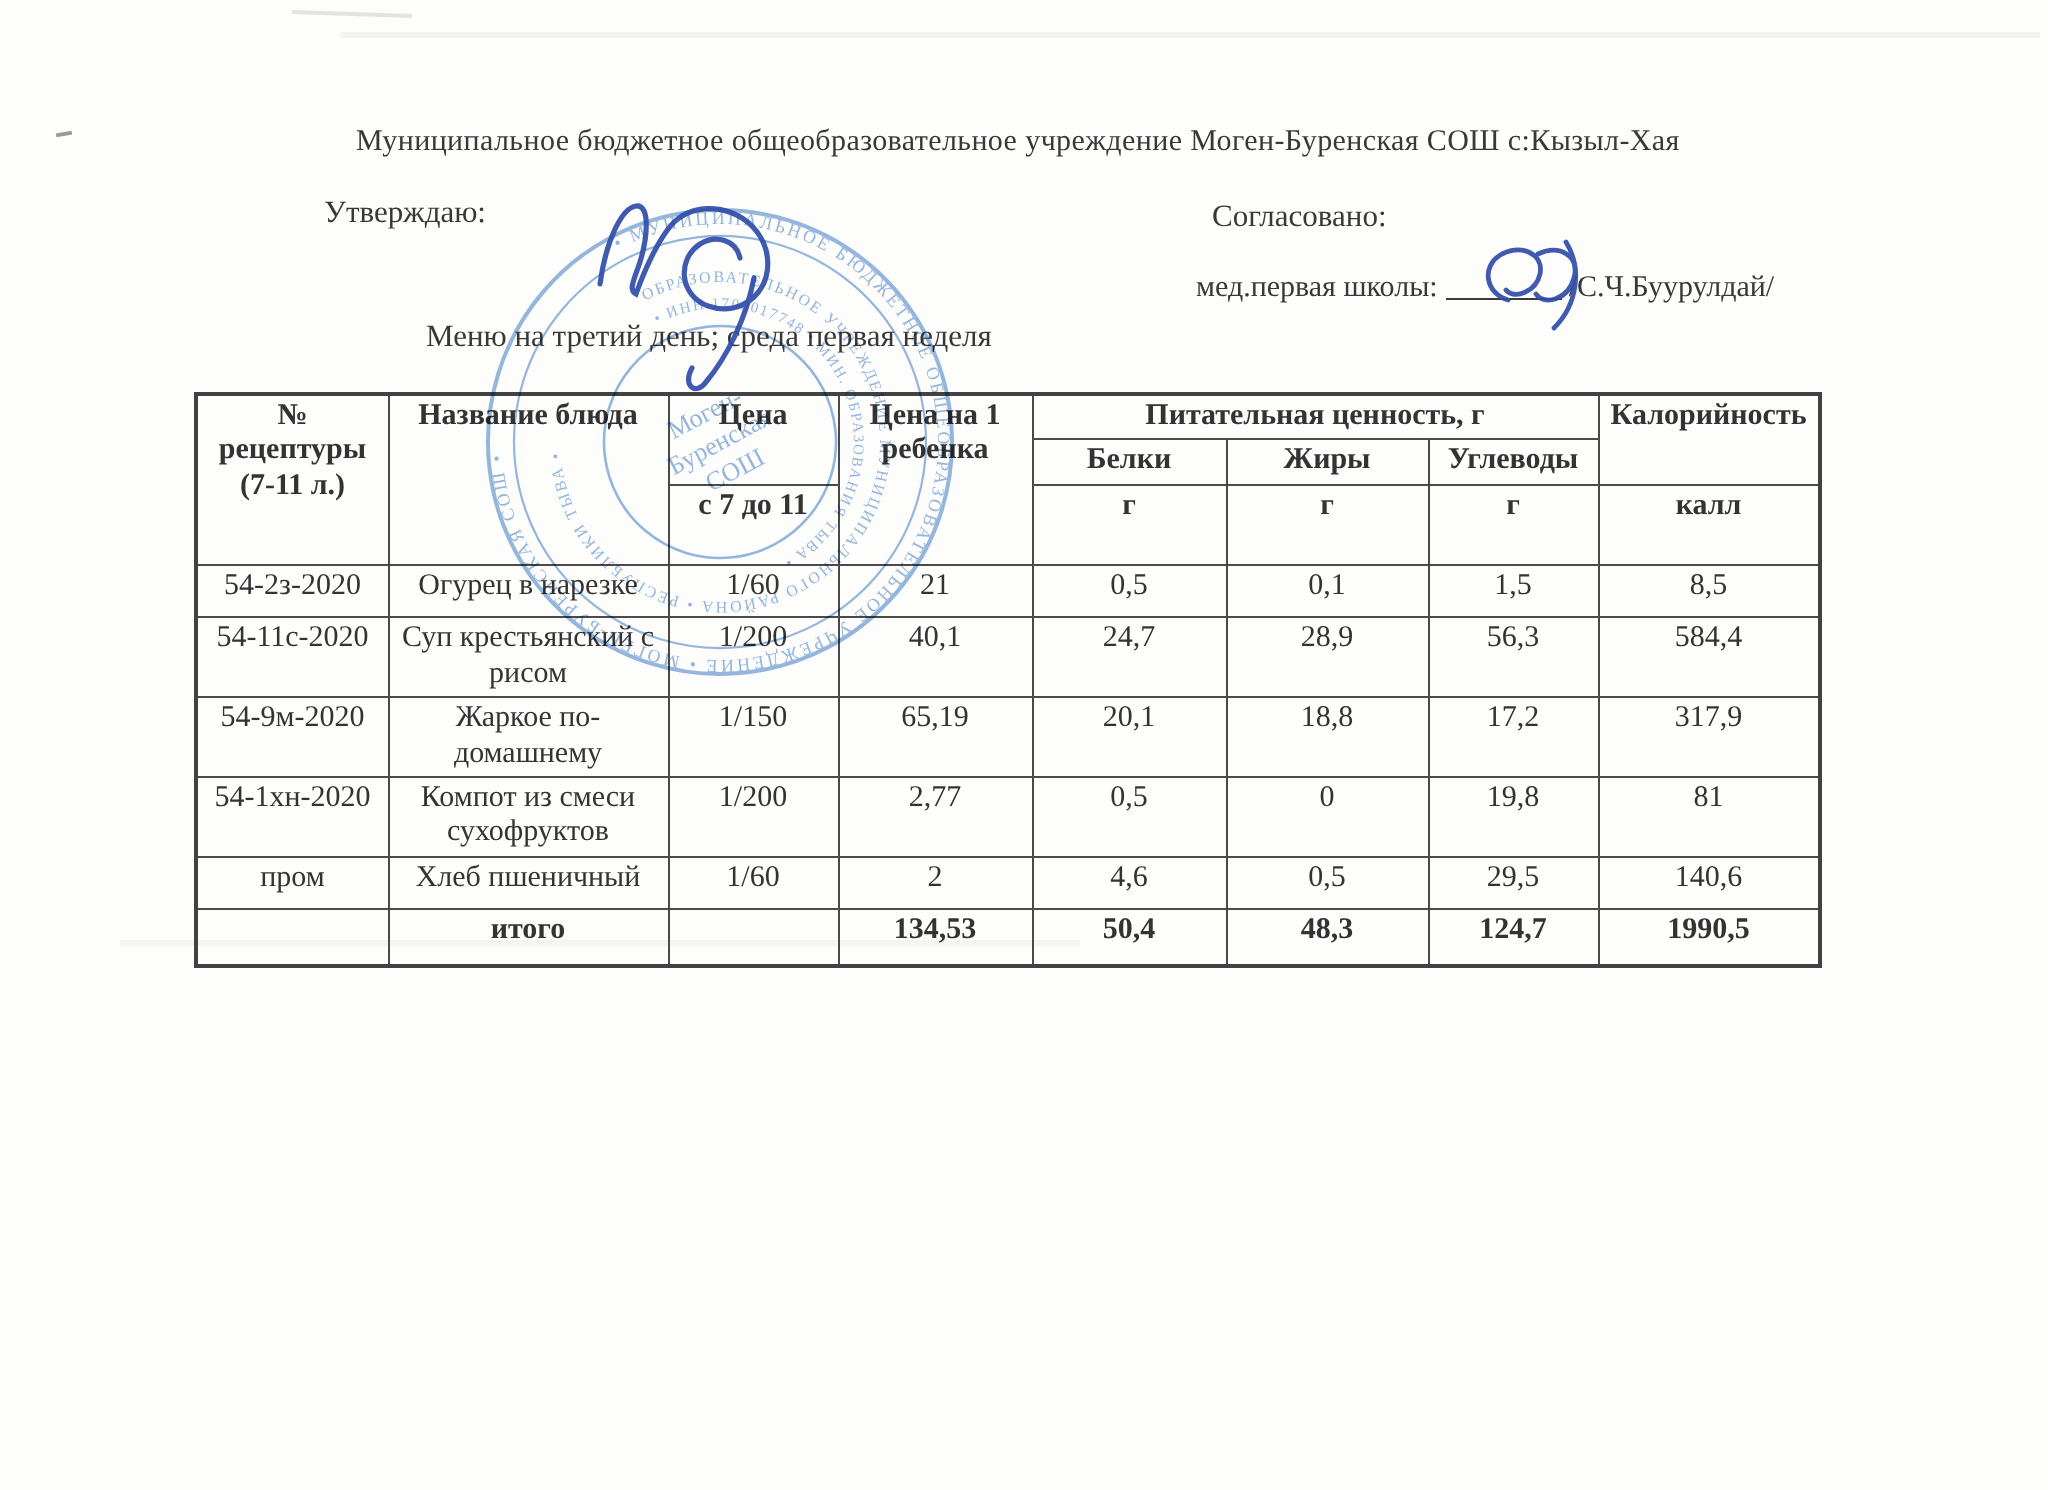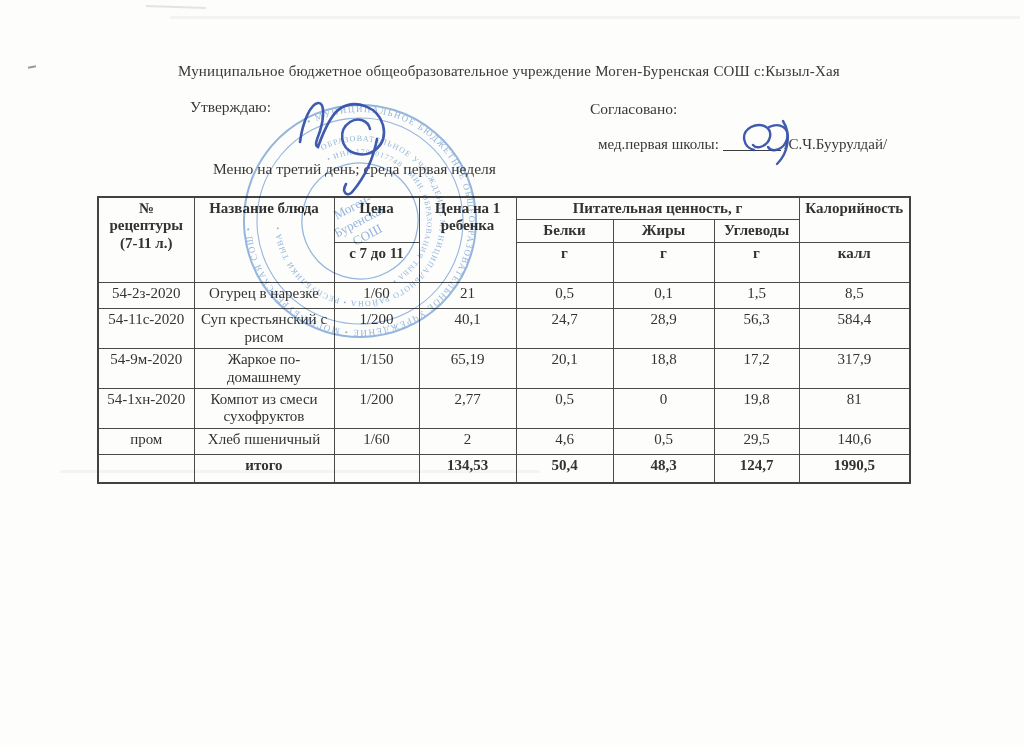--- a/index.html
+++ b/index.html
@@ -10,22 +10,22 @@
     color:#383838;
   }
   
   .artifact { position:absolute; pointer-events:none; }
   .a1 { left:146px; top:6px;  width:60px; height:2px; background:#e3e3df; transform:rotate(2deg); }
   .a2 { left:28px;  top:66px; width:8px;  height:2px; background:#9a9a94; transform:rotate(-10deg); }
   .a3 { left:170px; top:16px; width:850px; height:3px; background:#f3f3ef; }
   .a4 { left:60px;  top:470px; width:480px; height:3px; background:#f4f4f0; }
 
   .org-line { position:absolute; left:178px; top:63px; font-size:15px; letter-spacing:.2px; white-space:nowrap; }
-  .lbl-approve { position:absolute; left:190px; top:98px;  font-size:15.5px; }
-  .lbl-agree   { position:absolute; left:590px; top:100px; font-size:15.5px; }
+  .lbl-approve { position:absolute; left:162px; top:98px;  font-size:15.5px; }
+  .lbl-agree   { position:absolute; left:606px; top:100px; font-size:15.5px; }
   .line-director { position:absolute; left:178px; top:133px; font-size:15.5px; white-space:nowrap; }
   .line-nurse    { position:absolute; left:598px; top:136px; font-size:15px;  white-space:nowrap; }
   .sig-line { display:inline-block; height:3px; border-bottom:1.4px solid #3c3c3c; position:relative; top:2px; }
   .sig-line.dir { width:54px; }
   .sig-line.nur { width:58px; }
 
   .menu-title { position:absolute; left:213px; top:160px; font-size:15.5px; white-space:nowrap; }
   .menu-title .u { text-underline-offset:3px; text-decoration-thickness:1px; }
 
   table.menu-table {

